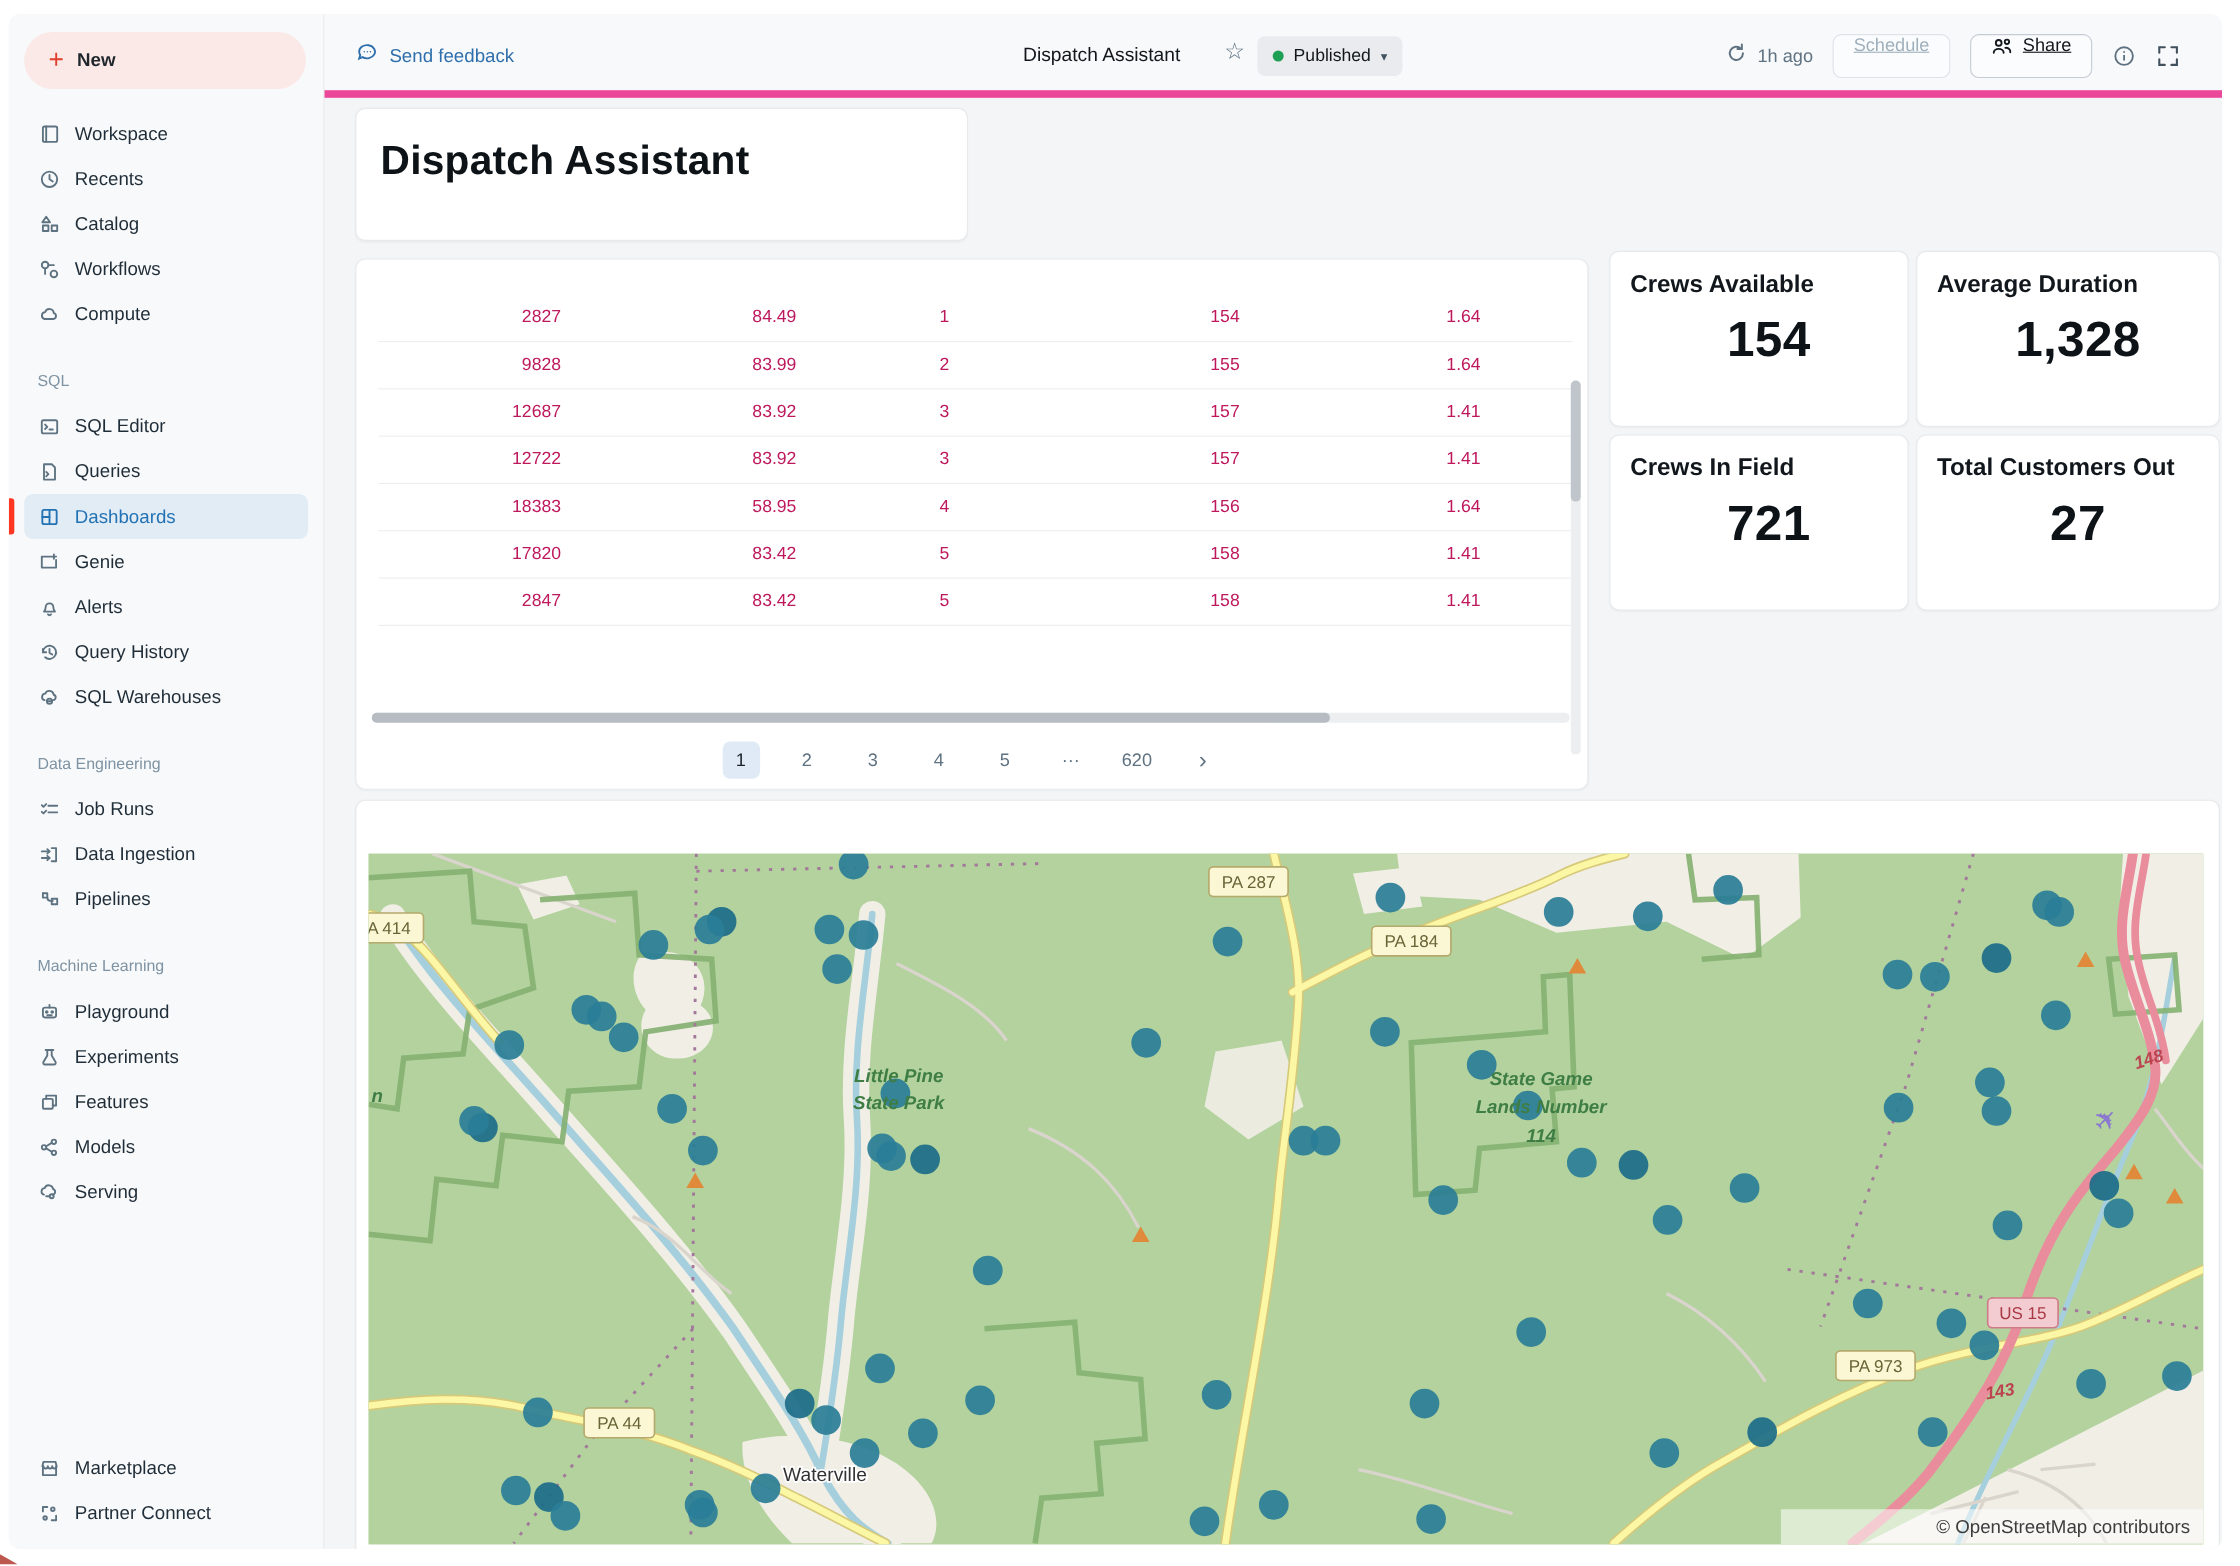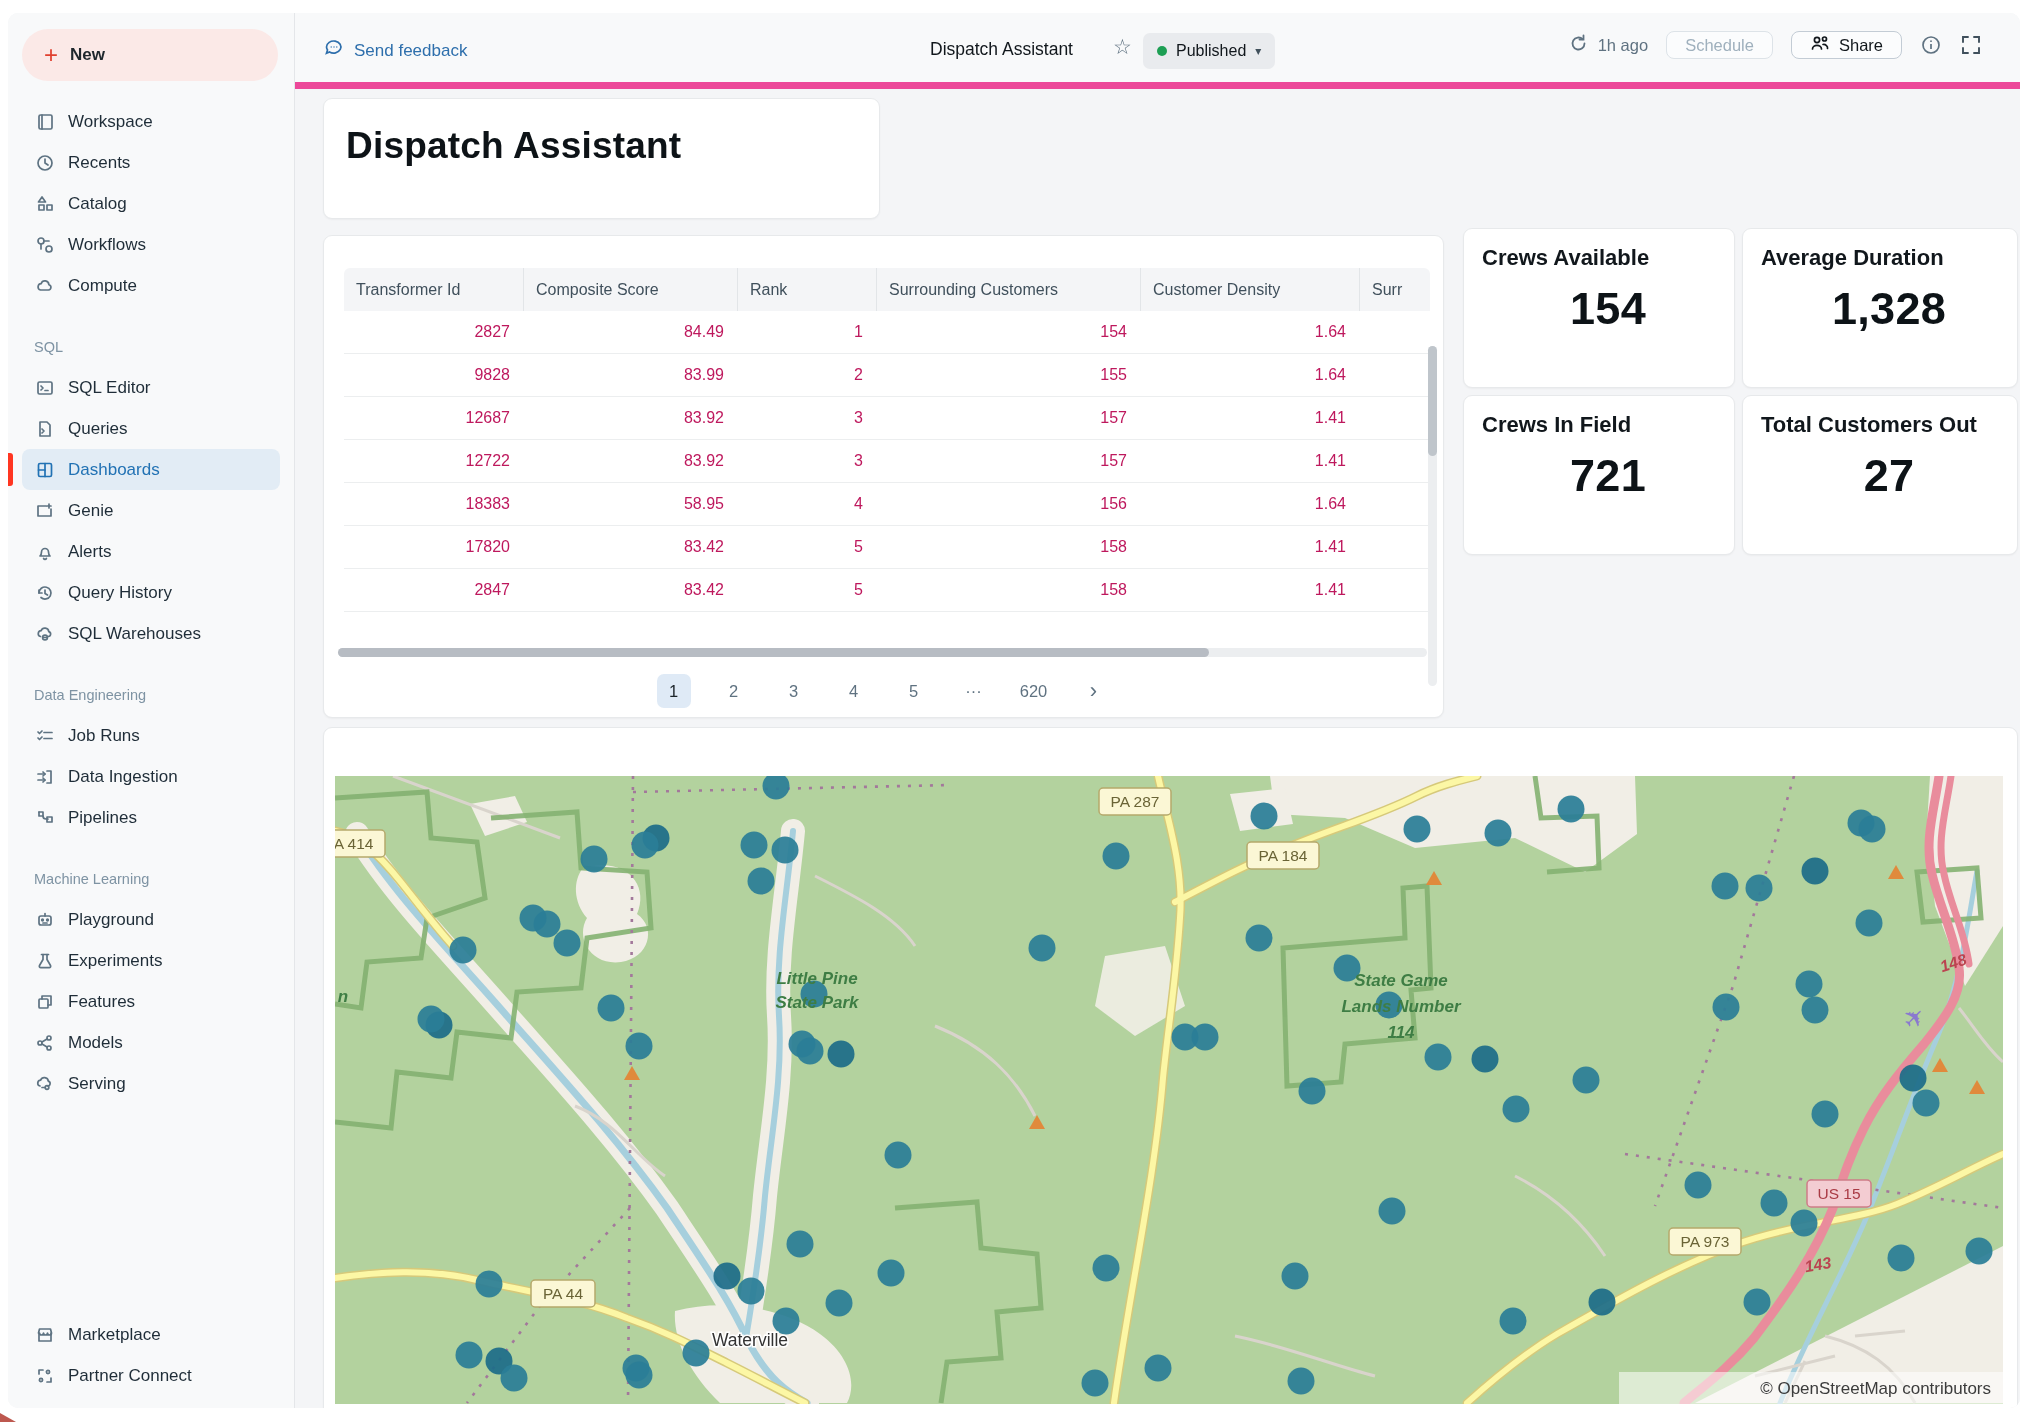--- a/index.html
+++ b/index.html
@@ -24,21 +24,21 @@
   
   .topbar { position:absolute; left:287px; top:0; width:1725px; height:76px; background:#f8f9fa; border-bottom:7px solid #ec4899; }
   .feedback { position:absolute; left:28px; top:24px; display:flex; gap:9px; align-items:center; color:#2e6fac; font-size:17px; cursor:pointer; }
   .tb-title { position:absolute; left:635px; top:26px; font-size:17.5px; font-weight:500; color:#11171c; }
   .tb-star { position:absolute; left:818px; top:22px; font-size:21px; color:#5f7281; cursor:pointer; }
   .pub-pill { position:absolute; left:848px; top:20px; height:36px; display:flex; align-items:center; gap:9px; padding:0 14px; background:#e9ebee; border-radius:7px; font-size:16px; color:#11171c; cursor:pointer; }
   .pub-dot { width:10px; height:10px; border-radius:50%; background:#1d9f54; }
   .caret { font-size:12px; color:#40505c; }
   .tb-right { position:absolute; right:38px; top:18px; display:flex; align-items:center; gap:18px; }
   .refresh { display:flex; align-items:center; gap:9px; color:#5f7281; font-size:16.5px; cursor:pointer; }
-  .btn { height:28px; border-radius:8px; display:flex; align-items:center; gap:9px; padding:0 18px; font-size:16.5px; background:#fbfcfd; }
+  .btn { height:40px; border-radius:8px; display:flex; gap:9px; padding:0 18px; font-size:16.5px; background:#fbfcfd;text-decoration:underline; }
   .btn.schedule { border:1px solid #dde3e8; color:#9fb0bd; cursor:default; }
   .btn.share { border:1px solid #c3ccd5; color:#11171c; font-weight:500; cursor:pointer; }
   .tb-ico { color:#5f7281; cursor:pointer; display:flex; }
 
   
   .canvas { position:absolute; left:287px; top:76px; width:1725px; height:1319px; background:#f4f5f7; }
   .card { position:absolute; background:#ffffff; border:1px solid #e7e9eb; border-radius:9px; box-shadow:0 1px 2px rgba(0,0,0,.04); }
   .title-card { left:28px; top:9px; width:557px; height:121px; padding:26px 0 0 22px; }
   .page-title { font-size:37px; font-weight:700; color:#0d1317; letter-spacing:.2px; }
 
@@ -375,28 +375,20 @@
     </div>
 
     <div class="canvas">
 
       <div class="card title-card">
         <div class="page-title">Dispatch Assistant</div>
       </div>
 
       <div class="card table-card">
         <div class="tbl">
-          <div class="thead">
-            <div class="th c1">Transformer Id</div>
-            <div class="th c2">Composite Score</div>
-            <div class="th c3">Rank</div>
-            <div class="th c4">Surrounding Customers</div>
-            <div class="th c5">Customer Density</div>
-            <div class="th c6">Surr</div>
-          </div>
           <div class="trow">
             <div class="td c1">2827</div>
               <div class="td c2">84.49</div>
               <div class="td c3">1</div>
               <div class="td c4">154</div>
               <div class="td c5">1.64</div>
           </div>
           <div class="trow">
             <div class="td c1">9828</div>
               <div class="td c2">83.99</div>

